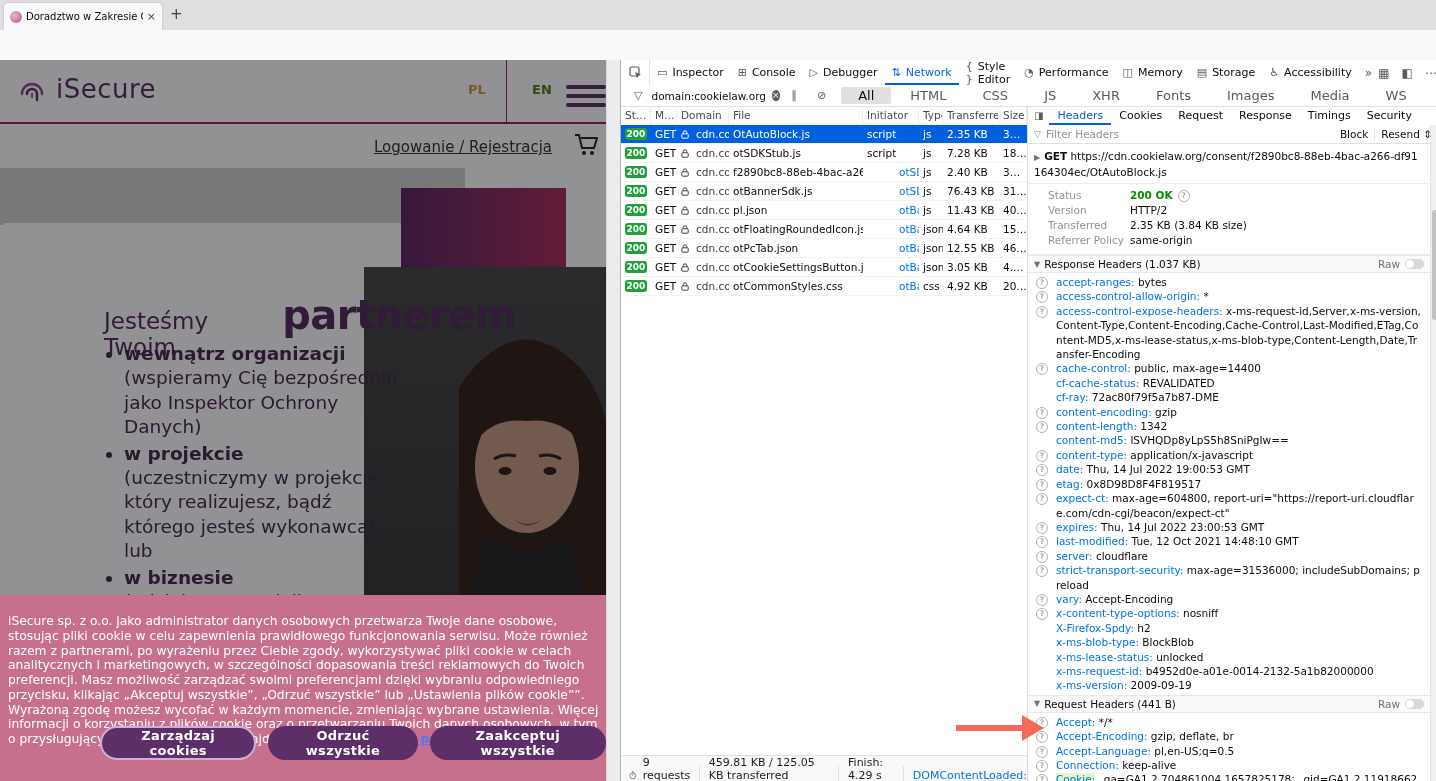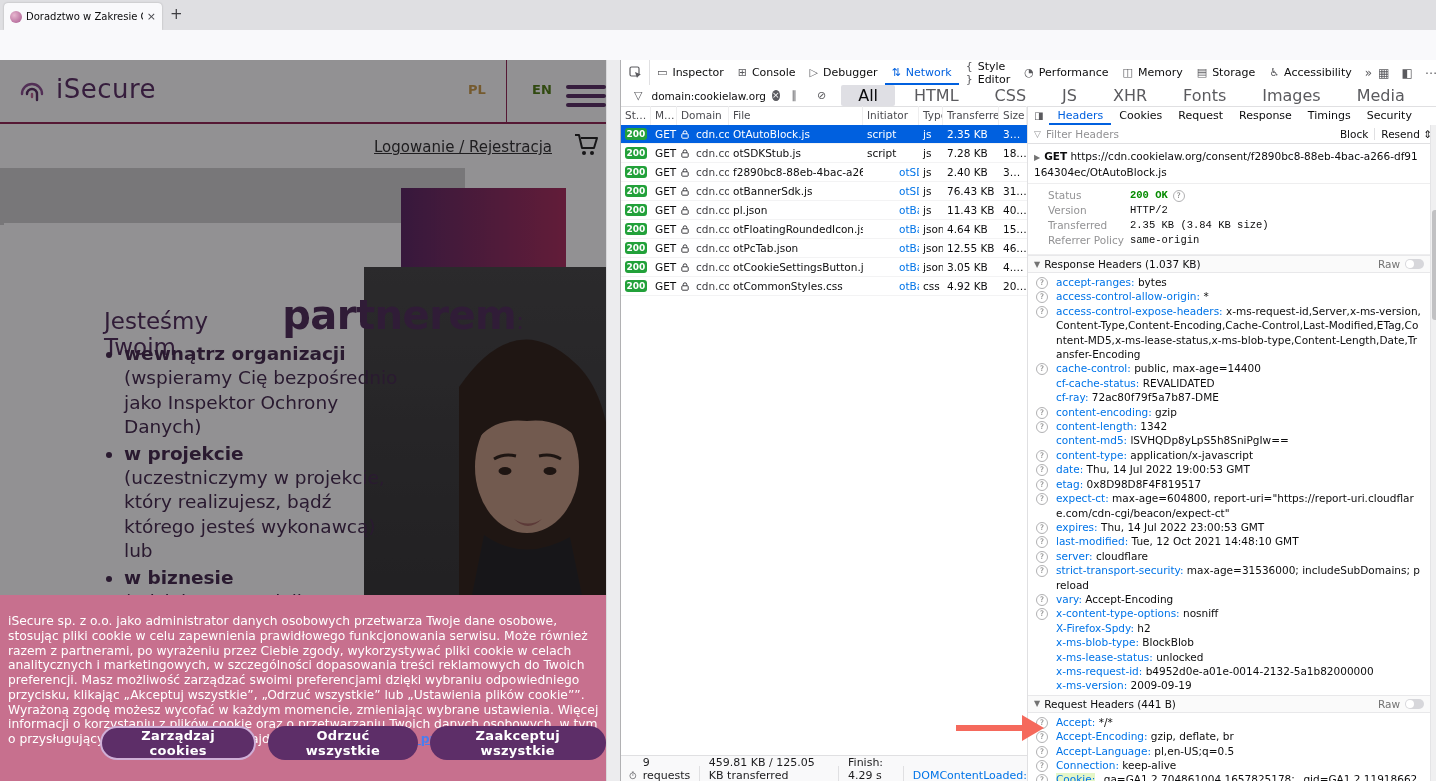--- a/index.html
+++ b/index.html
@@ -78,21 +78,21 @@
   .dt-tab.active .dticon{color:#0060df;}
   #dtchev{font-size:12px;color:#5a5a5e;padding:0 6px;}
   #dtbar-right{margin-left:auto;display:flex;align-items:center;gap:12px;padding-right:10px;color:#5a5a5e;font-size:12px;}
   #filterbar{left:0;top:25px;width:816px;height:21px;background:#fff;border-bottom:1px solid #e0e0e2;
              display:flex;align-items:center;color:#5a5a5e;}
   #filterbar .sep{width:1px;height:14px;background:#e0e0e2;margin:0 5px;}
   #freq{color:#0c0c0d;margin-left:4px;font-size:10.5px;}
   .clearbtn{width:11px;height:11px;border-radius:50%;background:#5c5c61;color:#fff;font-size:9px;line-height:11px;
             text-align:center;margin-left:6px;}
   .fbico{margin:0 5px;font-size:11px;color:#5a5a5e;}
-  .pill{border:none;background:transparent;font-family:inherit;font-size:16px;color:#5a5a5e;padding:1px 17px;border-radius:2px;}
+  .pill{border:none;background:transparent;font-family:inherit;font-size:13px;color:#5a5a5e;padding:1px 17px;border-radius:2px;}
   .pill.active{background:#dfdfe4;color:#0c0c0d;}
   #dcache{display:flex;align-items:center;gap:4px;color:#0c0c0d;}
   #dcache .cb{width:9px;height:9px;border:1px solid #8f8f94;background:#fff;border-radius:1px;}
   #throttle{color:#0c0c0d;margin:0 4px;}
   #colhead{left:0;top:46px;width:816px;height:19px;border-bottom:1px solid #e0e0e2;display:flex;color:#4a4a4f;}
   #lcols{display:flex;width:406px;}
   .hcell{box-sizing:border-box;padding:3px 0 0 4px;border-right:1px solid #eeeeef;height:19px;overflow:hidden;white-space:nowrap;}
   .c0{width:30px;}.c1{width:26px;}.c2{width:52px;}.c3{width:134px;}.c4{width:56px;}.c5{width:24px;}.c6{width:56px;}.c7{width:28px;}
   #dtabs{display:flex;align-items:center;border-left:1px solid #e0e0e2;width:410px;box-sizing:border-box;}
   #dtab-exp{padding:0 6px;color:#5a5a5e;font-size:10px;}
@@ -124,21 +124,21 @@
   #hfilterrow .right{margin-left:auto;display:flex;align-items:center;color:#0c0c0d;}
   #hfilterrow .right .sep{width:1px;height:12px;background:#e0e0e2;margin:0 6px;}
   #detailbody{position:relative;width:402px;}
   #urlblock{padding:5px 6px 4px 6px;line-height:14px;border-bottom:1px solid #eeeeef;}
   #urlblock .exp{color:#737373;font-size:8px;margin-right:4px;}
   #urlblock b{font-weight:bold;}
   #urlblock .u{word-break:break-all;}
   #summary{padding:4px 6px 6px 20px;border-bottom:1px solid #eeeeef;}
   .srow{display:flex;line-height:15px;}
   .srow .sl{width:82px;color:#939395;flex:0 0 82px;}
-  .srow .sv{color:#0c0c0d;font-family:Liberation Mono, monospace;}
+  .srow .sv{color:#0c0c0d;}
   .srow .green{color:#058b00;font-weight:bold;}
   .qicon{display:inline-block;width:10px;height:10px;border:1px solid #b1b1b3;border-radius:50%;color:#737373;
          font-size:7.5px;line-height:10px;text-align:center;flex:0 0 auto;}
   .secbar{display:flex;align-items:center;height:16px;background:#fafafa;border-bottom:1px solid #e8e8ea;
           border-top:1px solid #e8e8ea;padding:0 6px;color:#0c0c0d;}
   .secbar .tri{font-size:8px;color:#737373;margin-right:4px;}
   .secbar .right{margin-left:auto;display:flex;align-items:center;gap:5px;color:#737373;}
   .toggle{width:19px;height:10px;border-radius:5px;background:#d7d7db;position:relative;}
   .toggle:before{content:"";position:absolute;left:1px;top:1px;width:8px;height:8px;border-radius:50%;background:#fff;}
   .hlist{padding:2px 0 2px 0;}

